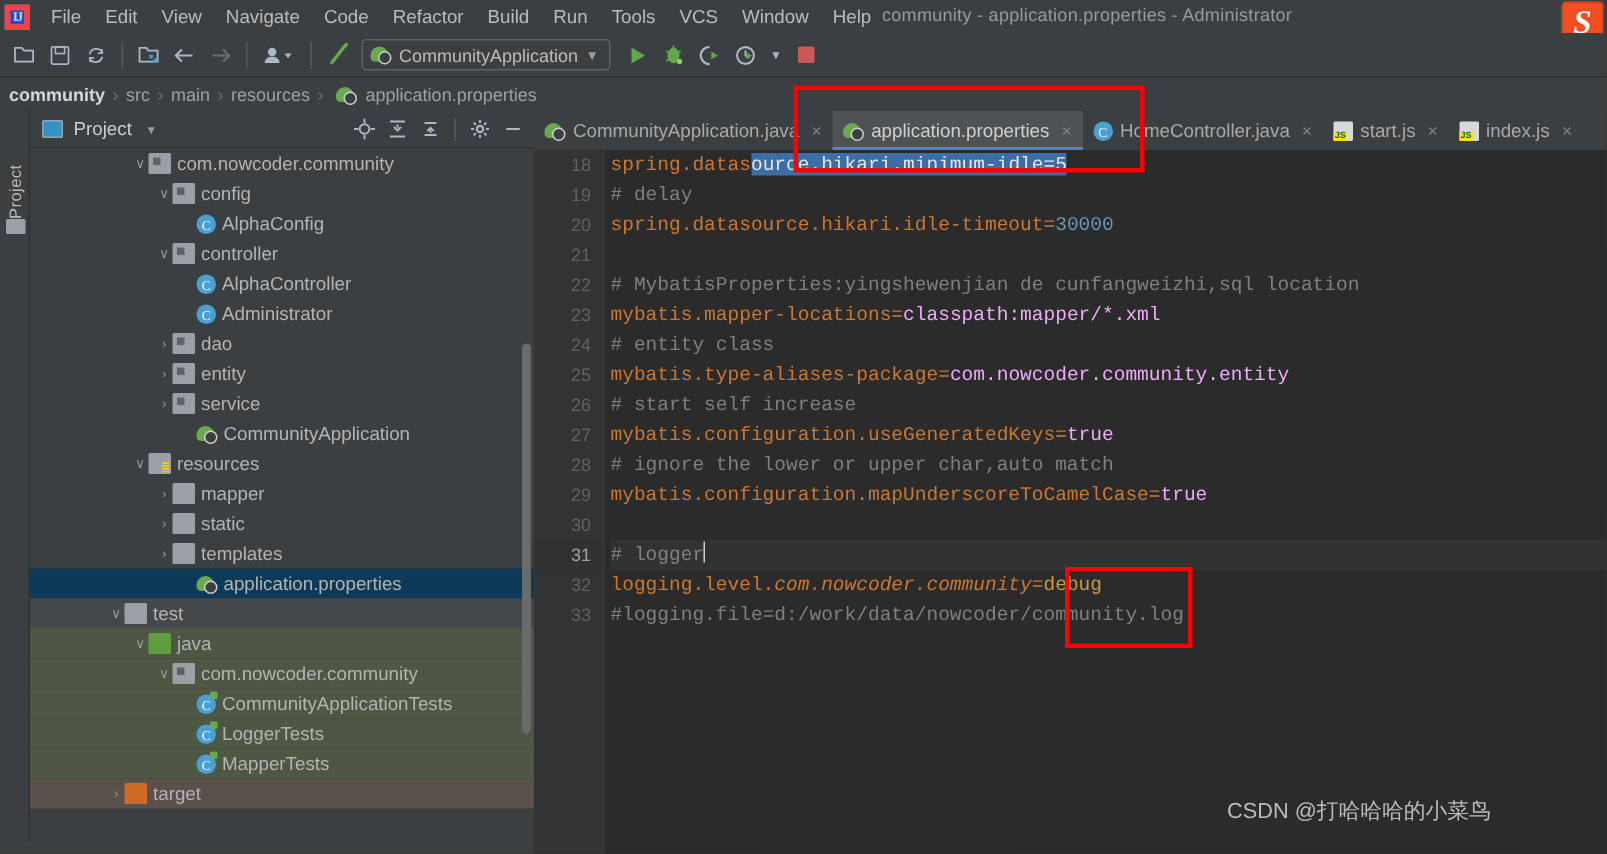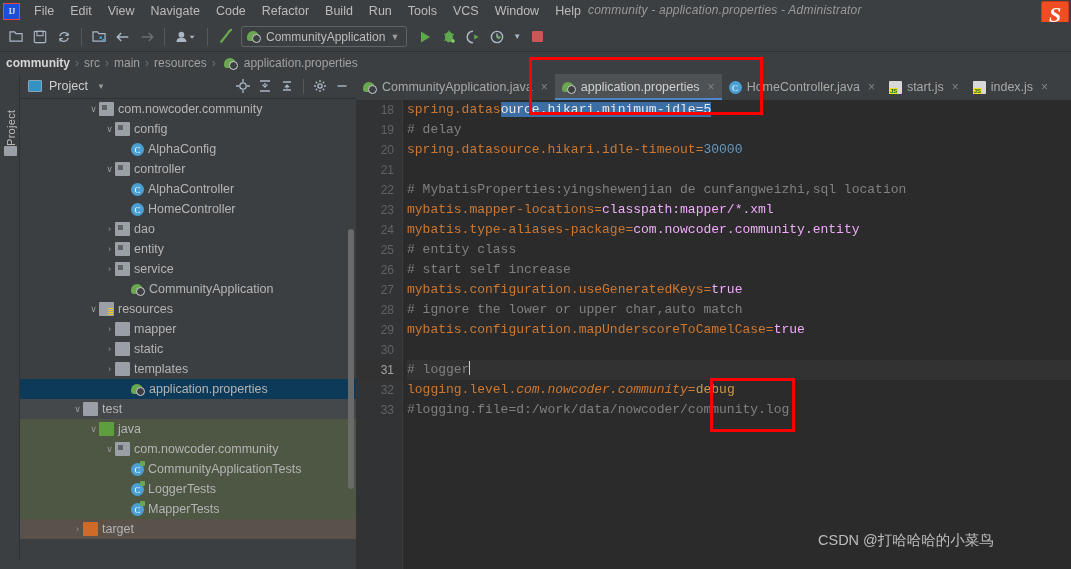--- a/index.html
+++ b/index.html
@@ -11,32 +11,32 @@
   }
   #app { position: relative; width: 1071px; height: 569px; }
 
   
   .titlebar {
     position: absolute; left: 0; top: 0; width: 1071px; height: 22px;
     background: #3c3f41; display: flex; align-items: center;
   }
   .ij-logo {
     width: 17px; height: 17px; margin-left: 3px; margin-right: 6px;
-    border: 1px solid #ef4444; background: #1d4ed8;
+    border: 4px solid #ef4444; background: #1d4ed8;
     color: #c9d4e3; font-size: 9px; font-weight: bold;
     display: flex; align-items: center; justify-content: center;
     font-family: "Liberation Serif", serif; letter-spacing: -1px;
   }
   .menubar { display: flex; align-items: center; gap: 0px; }
   .menu-item {
     color: #bbbbbb; font-size: 12.5px; padding: 2px 8px; cursor: default;
   }
   .window-title {
     position: absolute; left: 588px; top: 3px;
-    color: #9a9a9a; font-size: 12px; letter-spacing: .2px; font-style: italic;
+    color: #9a9a9a; font-size: 12px; letter-spacing: .2px;
   }
   .s-logo {
     position: absolute; right: 2px; top: 1px;
     width: 28px; height: 28px; background: #f04d23;
     border-radius: 3px;
     color: #ffffff; font-size: 22px; font-weight: bold;
     display: flex; align-items: center; justify-content: center;
     font-family: "Liberation Serif", serif; font-style: italic;
     box-shadow: 0 0 0 1px #c93d18 inset;
   }
@@ -408,21 +408,21 @@
           <span class="lbl">controller</span>
         </div>
         <div class="trow" style="padding-left:100px">
           <span class="arrow"></span>
           <span class="ico c-class">C</span>
           <span class="lbl">AlphaController</span>
         </div>
         <div class="trow" style="padding-left:100px">
           <span class="arrow"></span>
           <span class="ico c-class">C</span>
-          <span class="lbl">HomeController</span>
+          <span class="lbl">Administrator</span>
         </div>
         <div class="trow" style="padding-left:84px">
           <span class="arrow">›</span>
           <span class="ico f-pkg"></span>
           <span class="lbl">dao</span>
         </div>
         <div class="trow" style="padding-left:84px">
           <span class="arrow">›</span>
           <span class="ico f-pkg"></span>
           <span class="lbl">entity</span>
@@ -554,22 +554,22 @@
           <div class="gutter-line">33</div>
         </div>
       <div class="gutter-sep"></div>
       <div class="code" id="code">
           <div class="cline"><span class="k-key">spring.datas</span><span class="sel">ource.hikari.minimum-idle=5</span></div>
           <div class="cline"><span class="k-cmt"># delay</span></div>
           <div class="cline"><span class="k-key">spring.datasource.hikari.idle-timeout</span><span class="k-key">=</span><span class="k-num">30000</span></div>
           <div class="cline">&nbsp;</div>
           <div class="cline"><span class="k-cmt"># MybatisProperties:yingshewenjian de cunfangweizhi,sql location</span></div>
           <div class="cline"><span class="k-key">mybatis.mapper-locations</span><span class="k-key">=</span><span class="k-val">classpath:mapper/*.xml</span></div>
+          <div class="cline"><span class="k-cmt"># entity class</span></div>
           <div class="cline"><span class="k-key">mybatis.type-aliases-package</span><span class="k-key">=</span><span class="k-val">com.nowcoder.community.entity</span></div>
-          <div class="cline"><span class="k-cmt"># entity class</span></div>
           <div class="cline"><span class="k-cmt"># start self increase</span></div>
           <div class="cline"><span class="k-key">mybatis.configuration.useGeneratedKeys</span><span class="k-key">=</span><span class="k-val">true</span></div>
           <div class="cline"><span class="k-cmt"># ignore the lower or upper char,auto match</span></div>
           <div class="cline"><span class="k-key">mybatis.configuration.mapUnderscoreToCamelCase</span><span class="k-key">=</span><span class="k-val">true</span></div>
           <div class="cline">&nbsp;</div>
           <div class="cline cur-line"><span class="k-cmt"># logger</span><span class="caret"></span></div>
           <div class="cline"><span class="k-key">logging.level.</span><span class="k-ital">com.nowcoder.community</span><span class="k-key">=</span><span class="k-val" style="color:#cc9944">debug</span></div>
           <div class="cline"><span class="k-cmt">#logging.file=d:/work/data/nowcoder/community.log</span></div>
         </div>
     </div>

